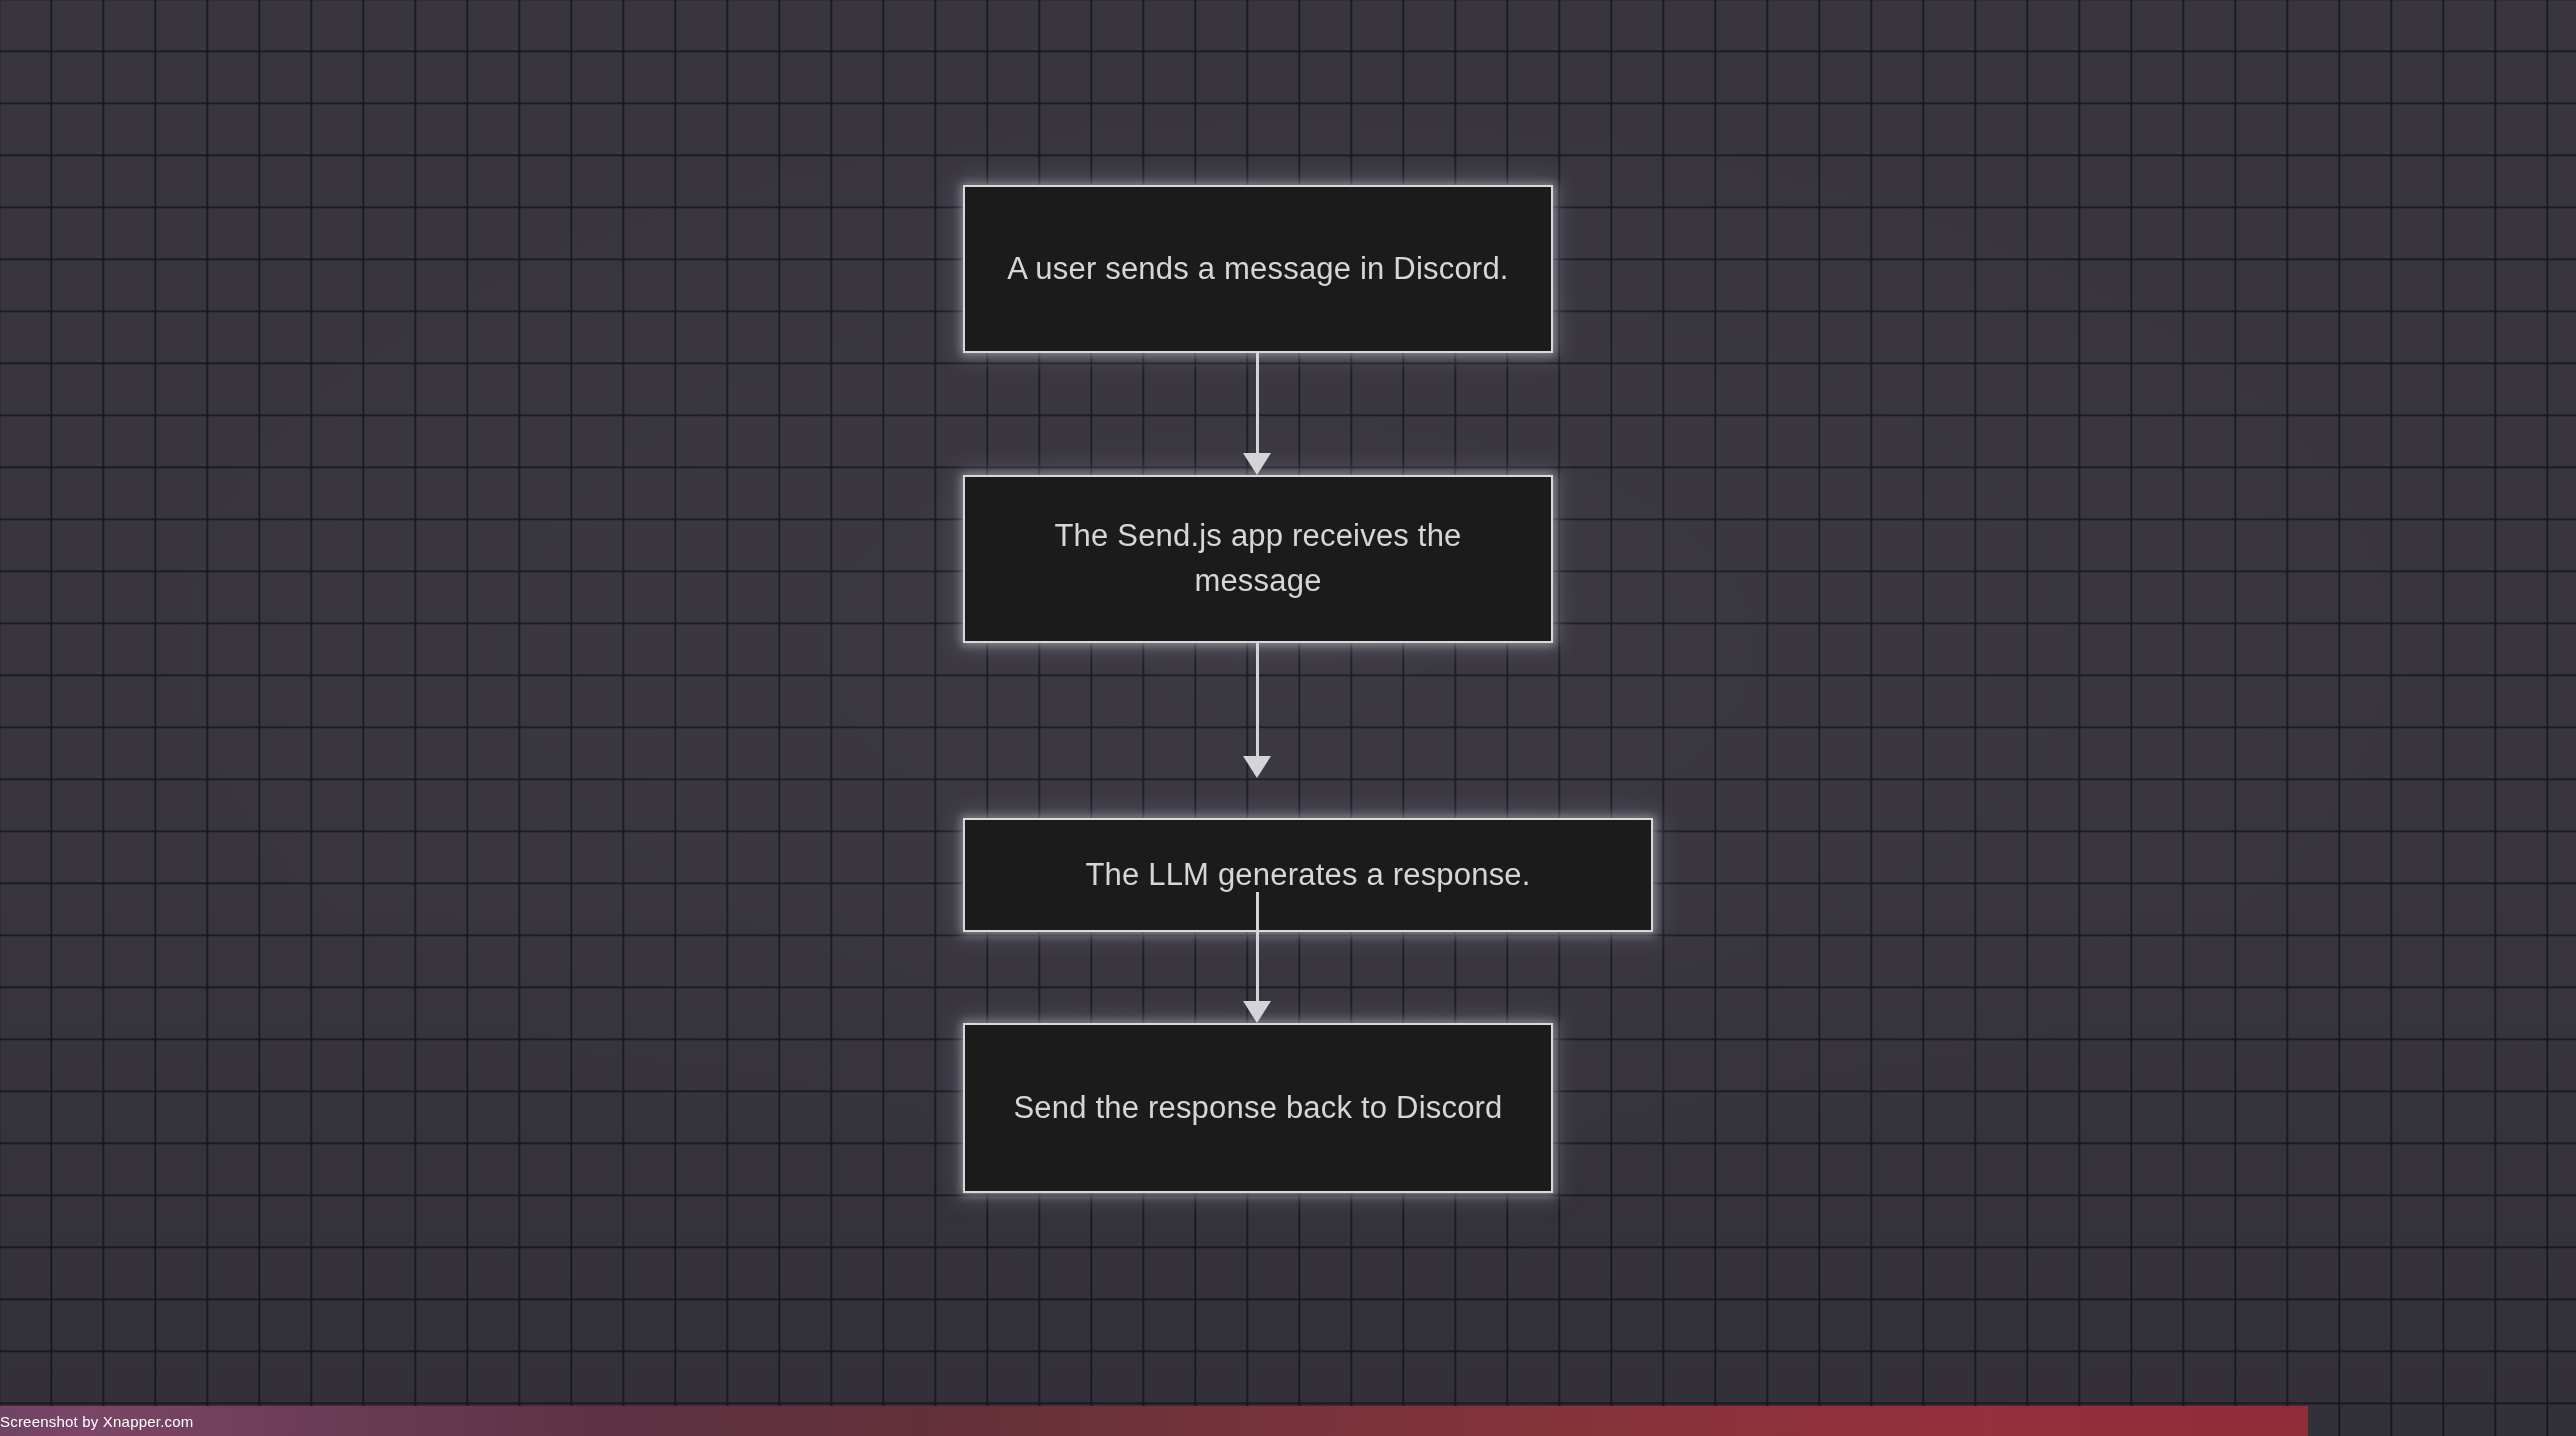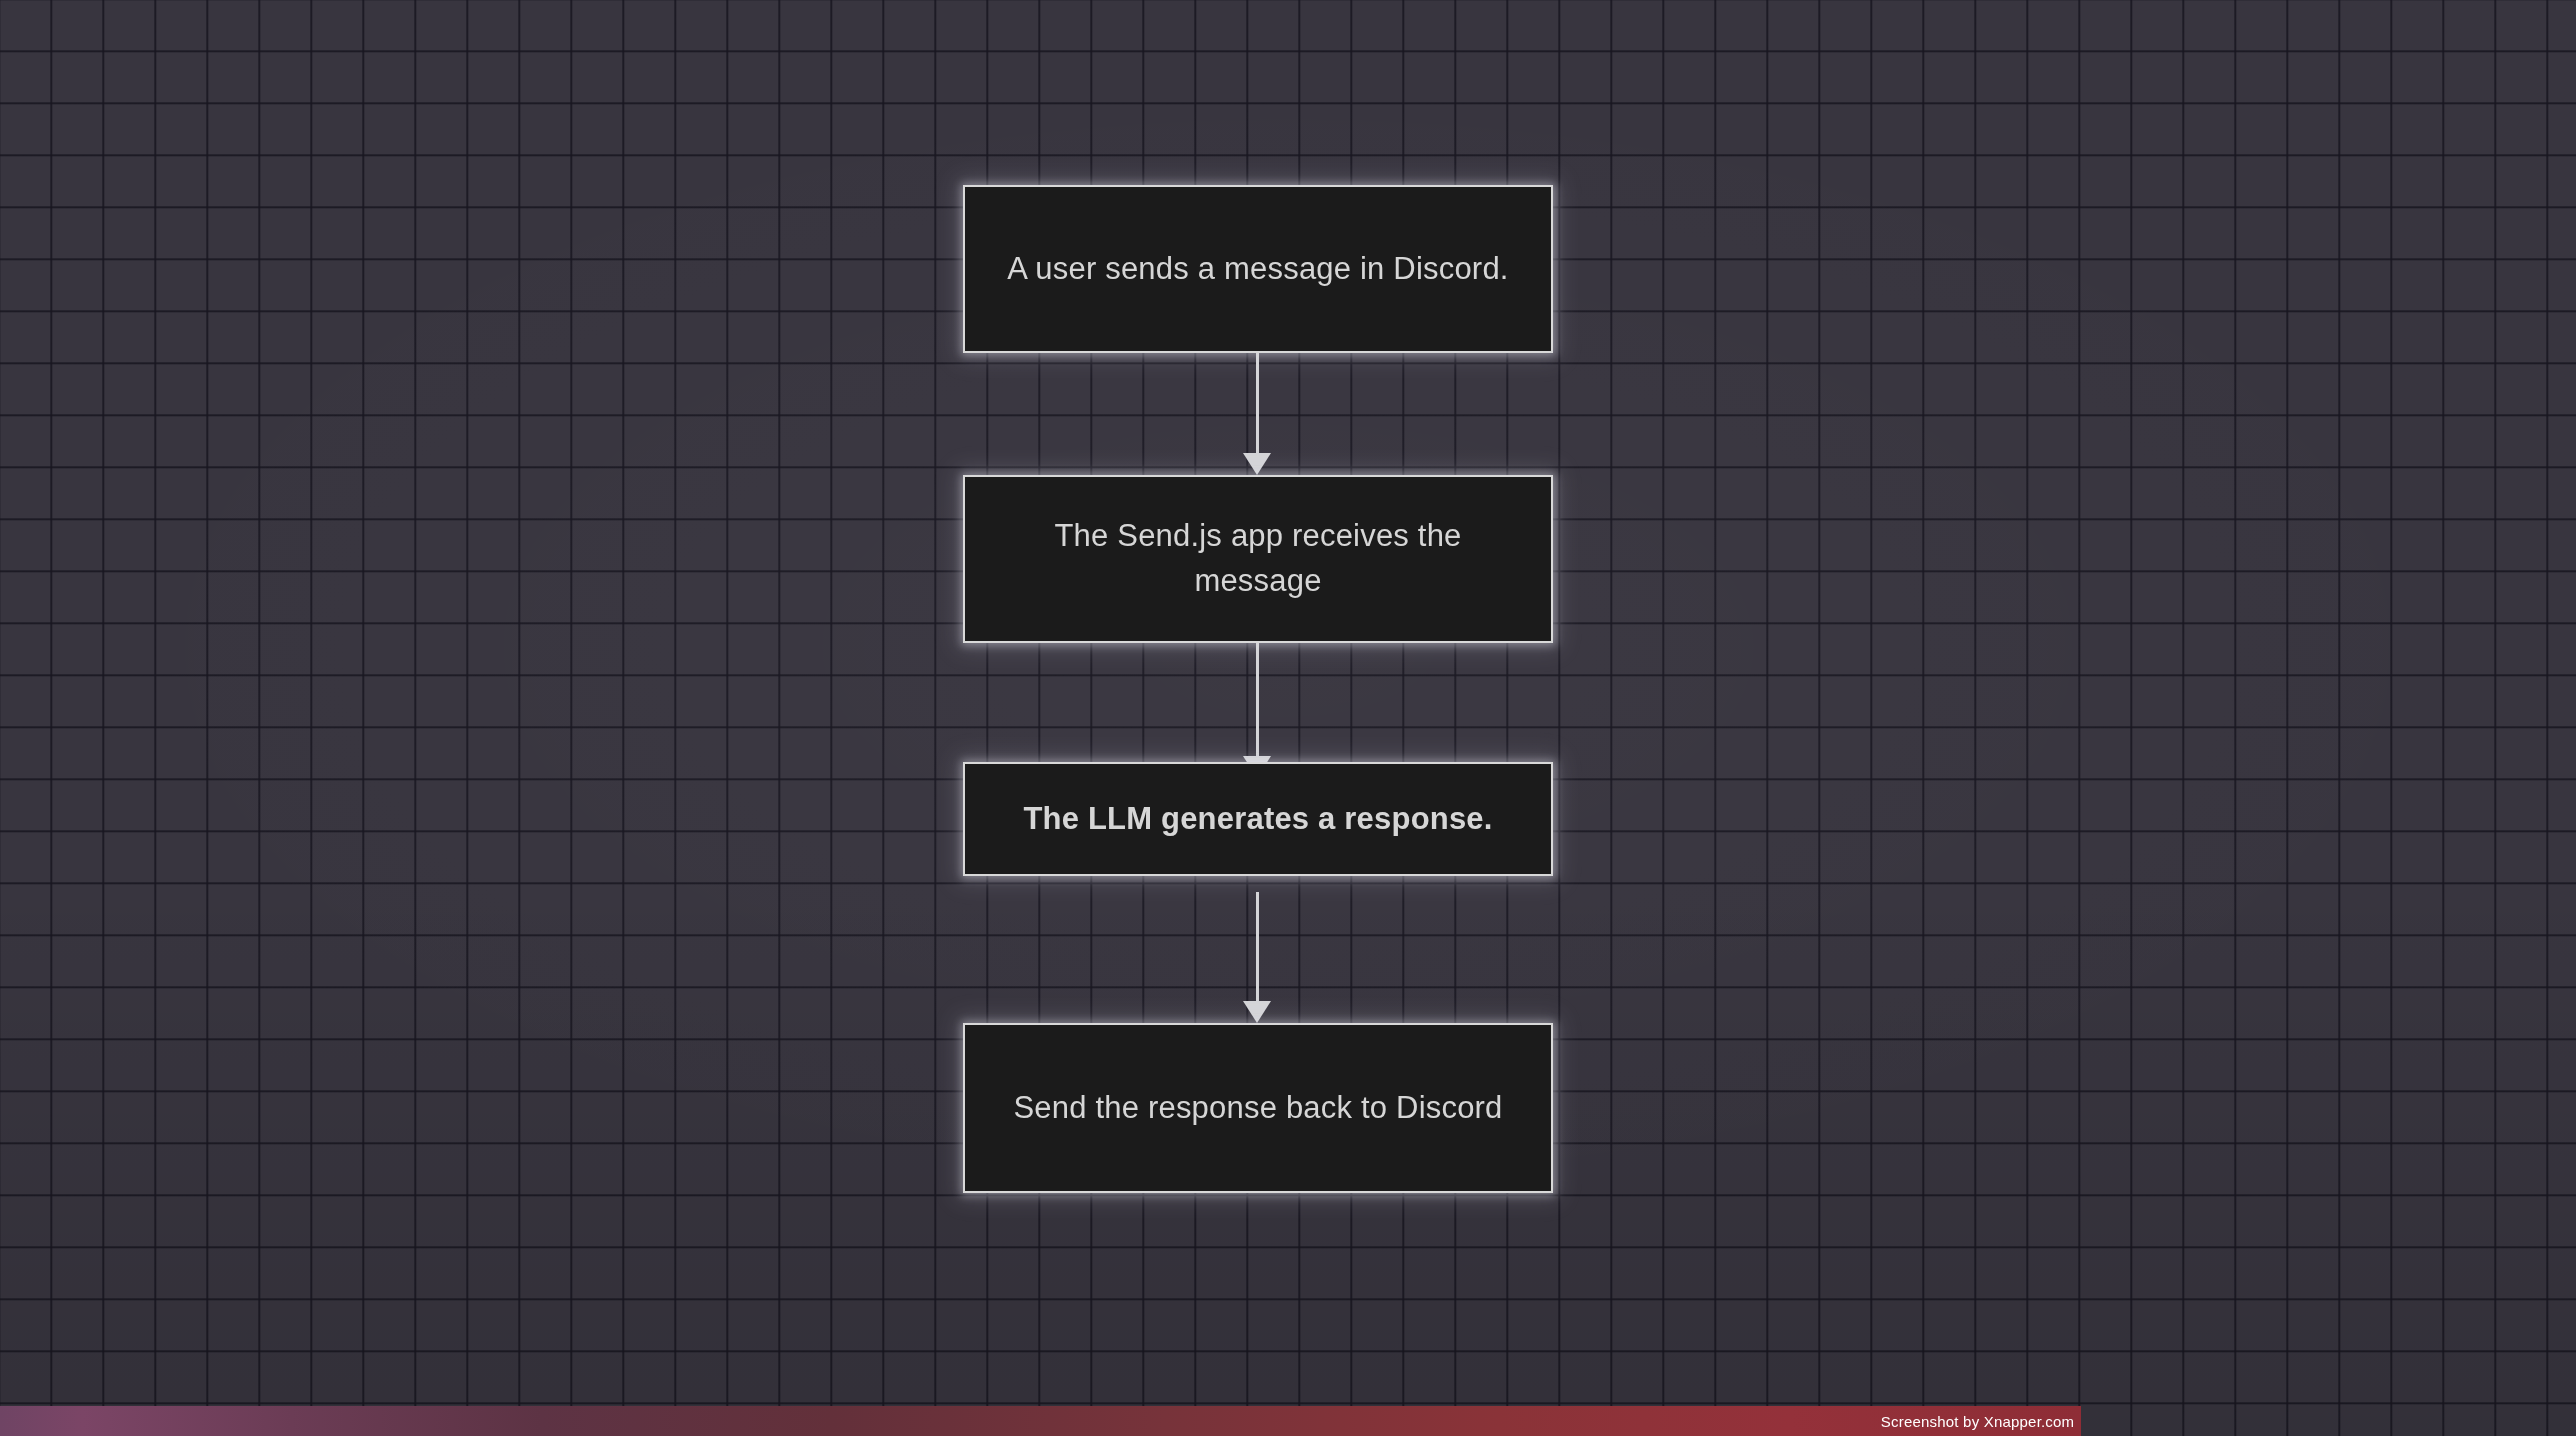--- a/index.html
+++ b/index.html
@@ -80,36 +80,35 @@
     height: 0;
     border-left: 14.3px solid transparent;
     border-right: 14.3px solid transparent;
     border-top: 22px solid #d5d5d8;
   }
 
   #watermark-bar {
     position: absolute;
     left: 0;
     bottom: 0;
-    width: 2061px;
+    width: 2308px;
     height: 31px;
     background: linear-gradient(to right,
        #6f4464 0%,
        #7b4566 4%,
        #6b3c55 14%,
        #5d3344 26%,
        #63303a 40%,
        #77333a 56%,
        #8a3338 72%,
        #94313a 86%,
        #8e2d36 100%);
     display: flex;
     align-items: center;
-    justify-content: flex-end;
-    padding-left: 20px;
+    justify-content: flex-start;
   }
 
   #watermark-bar .wm-text {
     color: #ffffff;
     font-size: 15px;
     letter-spacing: 0.2px;
     padding-right: 6.7px;
     white-space: nowrap;
   }
 </style>
@@ -131,21 +130,21 @@
 
   <div class="flow-node" id="n2" style="left: 963px; top: 475px; width: 590px; height: 168px;">
     <span class="node-text">The Send.js app receives the message</span>
   </div>
 
   <div class="connector" id="c2" style="left: 1224px; top: 643px; width: 67px; height: 135px;">
     <div class="conn-line" style="height: 113px;"></div>
     <div class="conn-head" style="top: 113px;"></div>
   </div>
 
-  <div class="flow-node" id="n3" style="left: 963px; top: 762px; width: 590px; height: 114px; font-weight: bold;">
+  <div class="flow-node" id="n3" style="left: 963px; top: 818px; width: 690px; height: 114px;">
     <span class="node-text">The LLM generates a response.</span>
   </div>
 
   <div class="connector" id="c3" style="left: 1224px; top: 892px; width: 67px; height: 131px;">
     <div class="conn-line" style="height: 109px;"></div>
     <div class="conn-head" style="top: 109px;"></div>
   </div>
 
   <div class="flow-node" id="n4" style="left: 963px; top: 1023px; width: 590px; height: 170px;">
     <span class="node-text">Send the response back to Discord</span>

